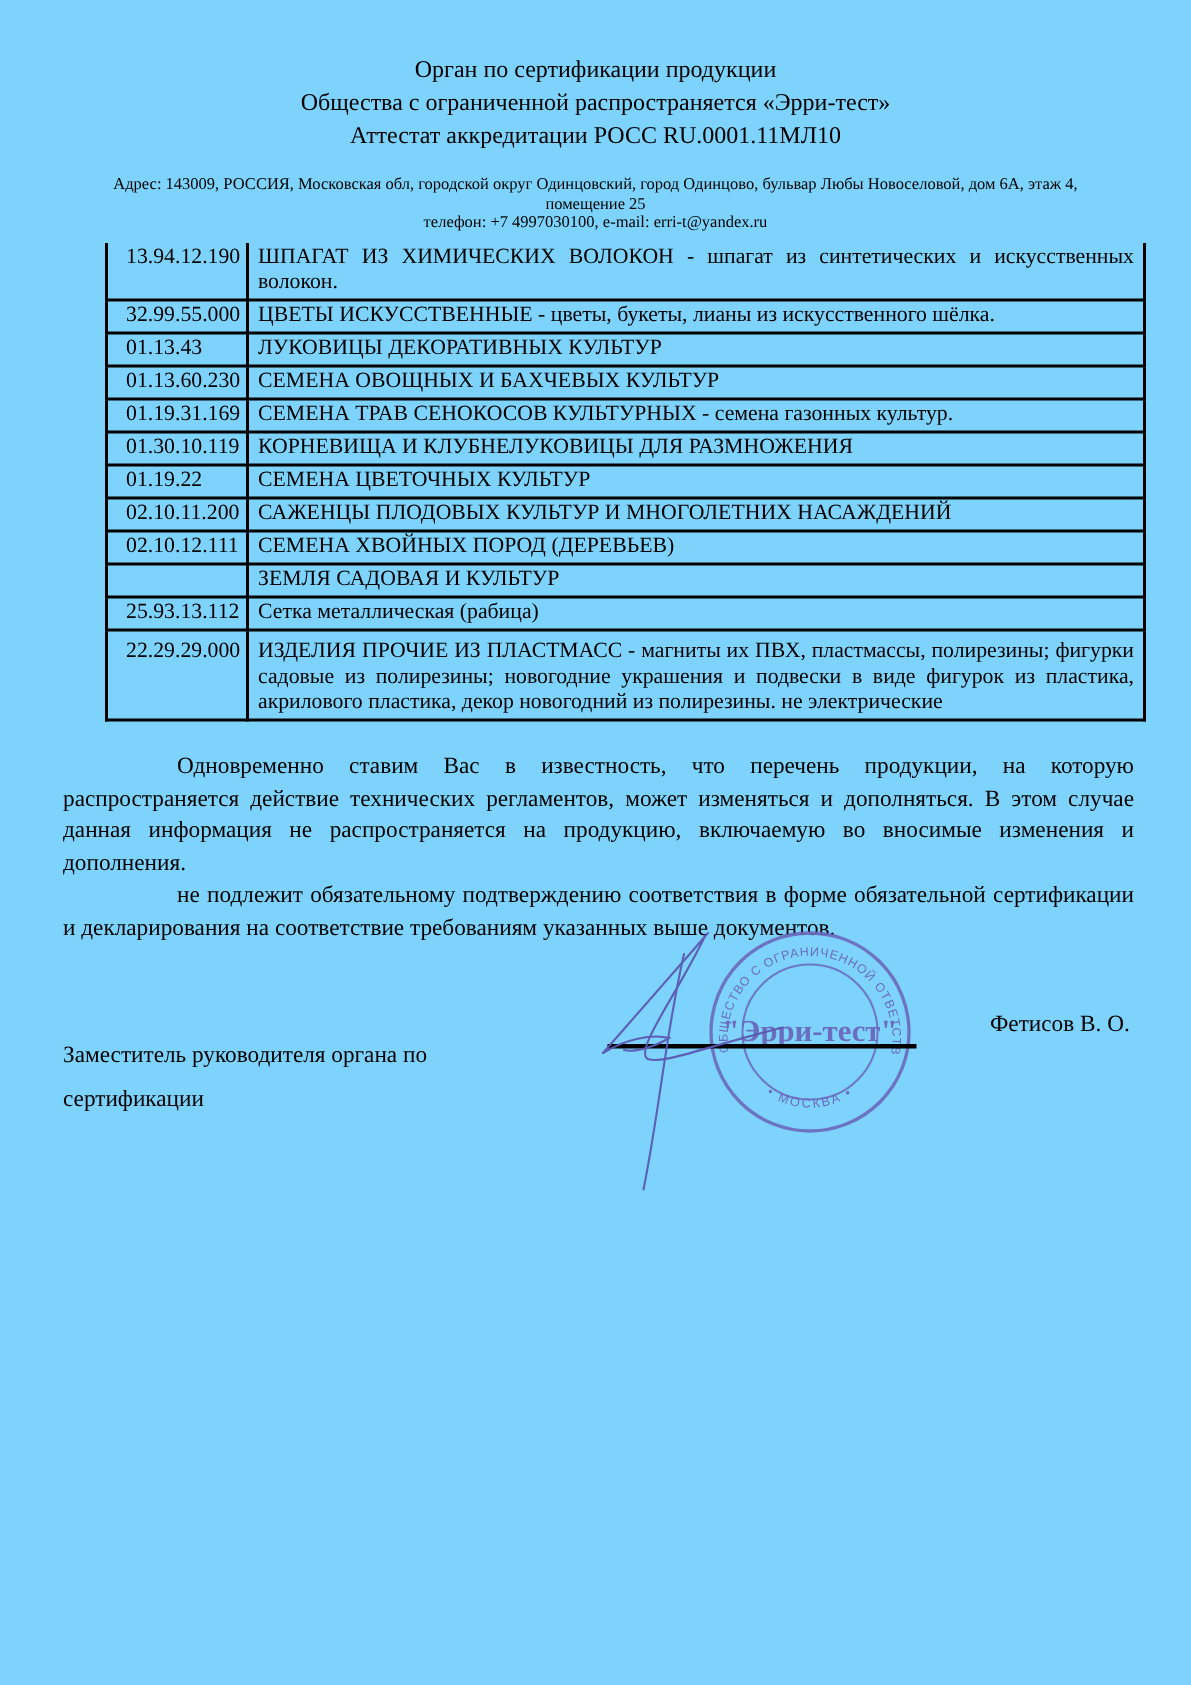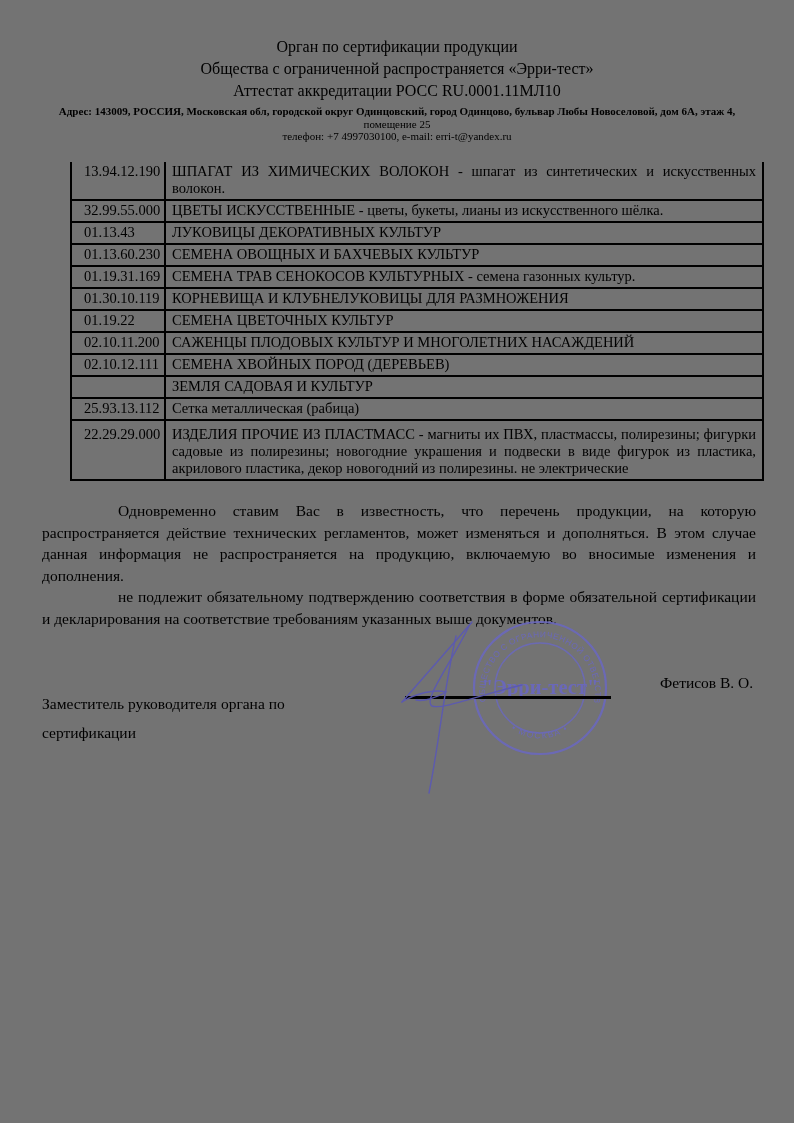--- a/index.html
+++ b/index.html
@@ -1,37 +1,37 @@
 <!DOCTYPE html>
 <html><head>
 <meta charset="utf-8">
 <style>
   * { margin: 0; padding: 0; box-sizing: border-box; }
   html, body { background: #ffffff; }
   .page {
     position: relative;
     width: 794px;
     height: 1123px;
-    background: #737373;
+    background: #7dd3fc;
     font-family: "Liberation Serif", "DejaVu Serif", serif;
     color: #000000;
     overflow: hidden;
     margin: 0 auto;
   }
 
   
   .doc-header {
     position: absolute;
     top: 36px; left: 0; right: 0;
     text-align: center;
     line-height: 22px;
   }
   .doc-header .hline { font-size: 16px; font-weight: normal; }
   .doc-header .hsmall { font-size: 11px; line-height: 12.5px; }
-  .doc-header .hsmall-first { margin-top: 3px; font-weight: bold; }
+  .doc-header .hsmall-first { margin-top: 15px; }
 
   
   table.products {
     position: absolute;
     left: 70px; top: 162px;
     width: 694px;
     border-collapse: collapse;
     table-layout: fixed;
     font-size: 14.5px;
   }

